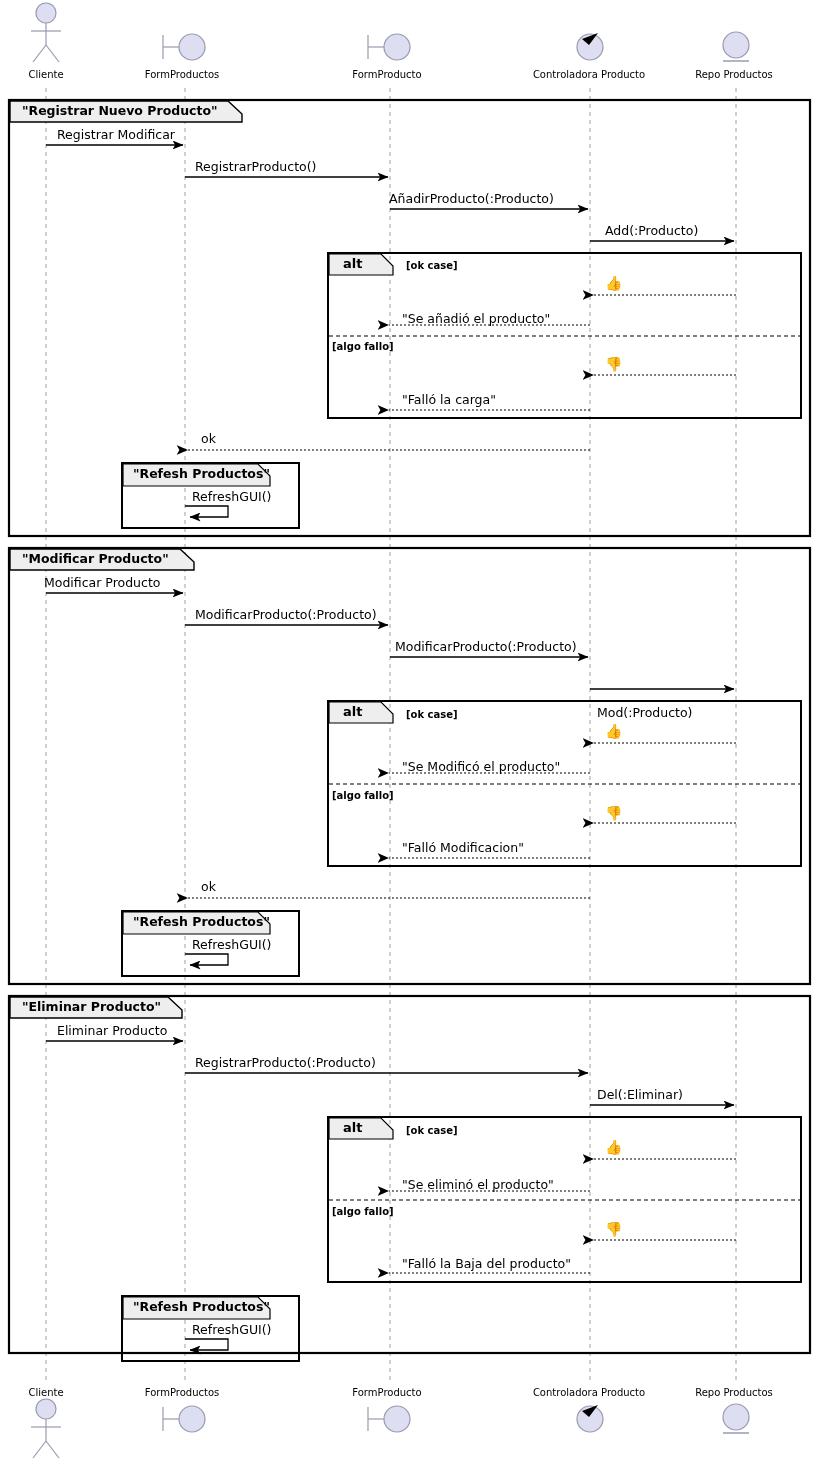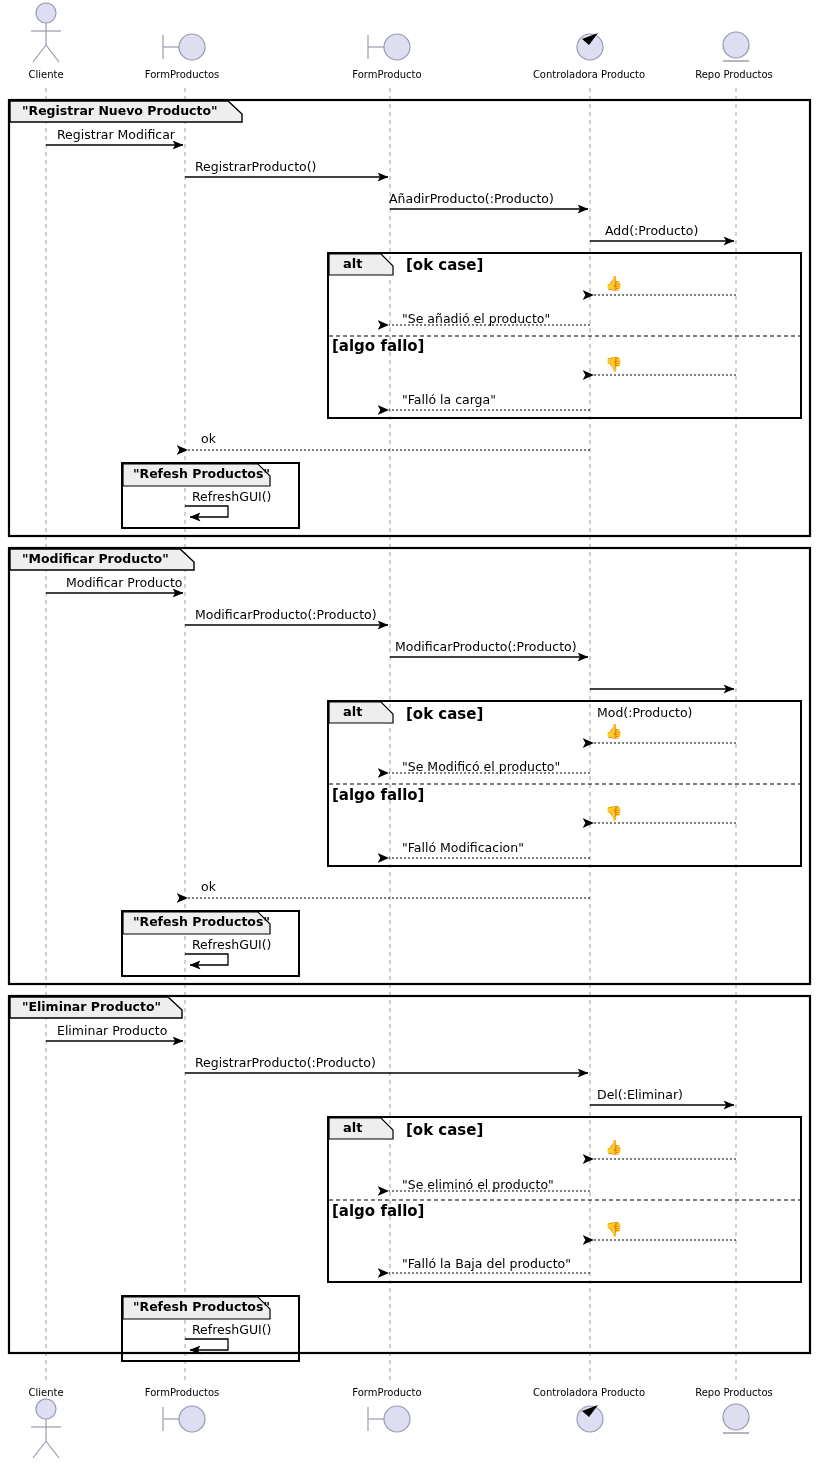--- a/index.html
+++ b/index.html
@@ -8,21 +8,21 @@
     font-family:"DejaVu Sans","Liberation Sans",sans-serif;
     width:816px;height:1467px;position:relative;overflow:hidden;
     color:#000;
   }
   #diagram{position:absolute;left:0;top:0;width:816px;height:1467px;}
   .lbl{
     position:absolute;font-size:12.5px;color:#000;white-space:nowrap;
     line-height:13px;
   }
   .lbl.bold{font-weight:bold;}
-  .lbl.small{font-size:15px;font-weight:bold;}
+  .lbl.small{font-size:10px;font-weight:bold;}
   .participant-name{
     position:absolute;font-size:10px;white-space:nowrap;text-align:center;
     transform:translateX(-50%);line-height:14px;
   }
   svg{position:absolute;left:0;top:0;}
   .nodraw{pointer-events:none;}
 </style>
 </head>
 <body>
 
@@ -221,21 +221,21 @@
   <div class="lbl small" style="left:332px;top:340px;">[algo fallo]</div>
   <div style="position:absolute;left:605px;top:275px;font-size:14px;">👍</div>
   <div style="position:absolute;left:605px;top:356px;font-size:14px;">👎</div>
   <div class="lbl" style="left:402px;top:312px;">"Se añadió el producto"</div>
   <div class="lbl" style="left:402px;top:393px;">"Falló la carga"</div>
   <div class="lbl" style="left:201px;top:432px;">ok</div>
   <div class="lbl bold" style="left:133px;top:467px;">"Refesh Productos"</div>
   <div class="lbl" style="left:192px;top:490px;">RefreshGUI()</div>
 
   <div class="lbl bold" style="left:22px;top:552px;">"Modificar Producto"</div>
-  <div class="lbl" style="left:66px;top:576px;">Modificar Producto</div>
+  <div class="lbl" style="left:44px;top:576px;">Modificar Producto</div>
   <div class="lbl" style="left:195px;top:608px;">ModificarProducto(:Producto)</div>
   <div class="lbl" style="left:395px;top:640px;">ModificarProducto(:Producto)</div>
   <div class="lbl" style="left:597px;top:672px;margin-top:34px;">Mod(:Producto)</div>
   <div class="lbl bold" style="left:343px;top:705px;font-size:13px;">alt</div>
   <div class="lbl small" style="left:406px;top:708px;">[ok case]</div>
   <div class="lbl small" style="left:332px;top:789px;">[algo fallo]</div>
   <div style="position:absolute;left:605px;top:723px;font-size:14px;">👍</div>
   <div style="position:absolute;left:605px;top:805px;font-size:14px;">👎</div>
   <div class="lbl" style="left:402px;top:760px;">"Se Modificó el producto"</div>
   <div class="lbl" style="left:402px;top:841px;">"Falló Modificacion"</div>

